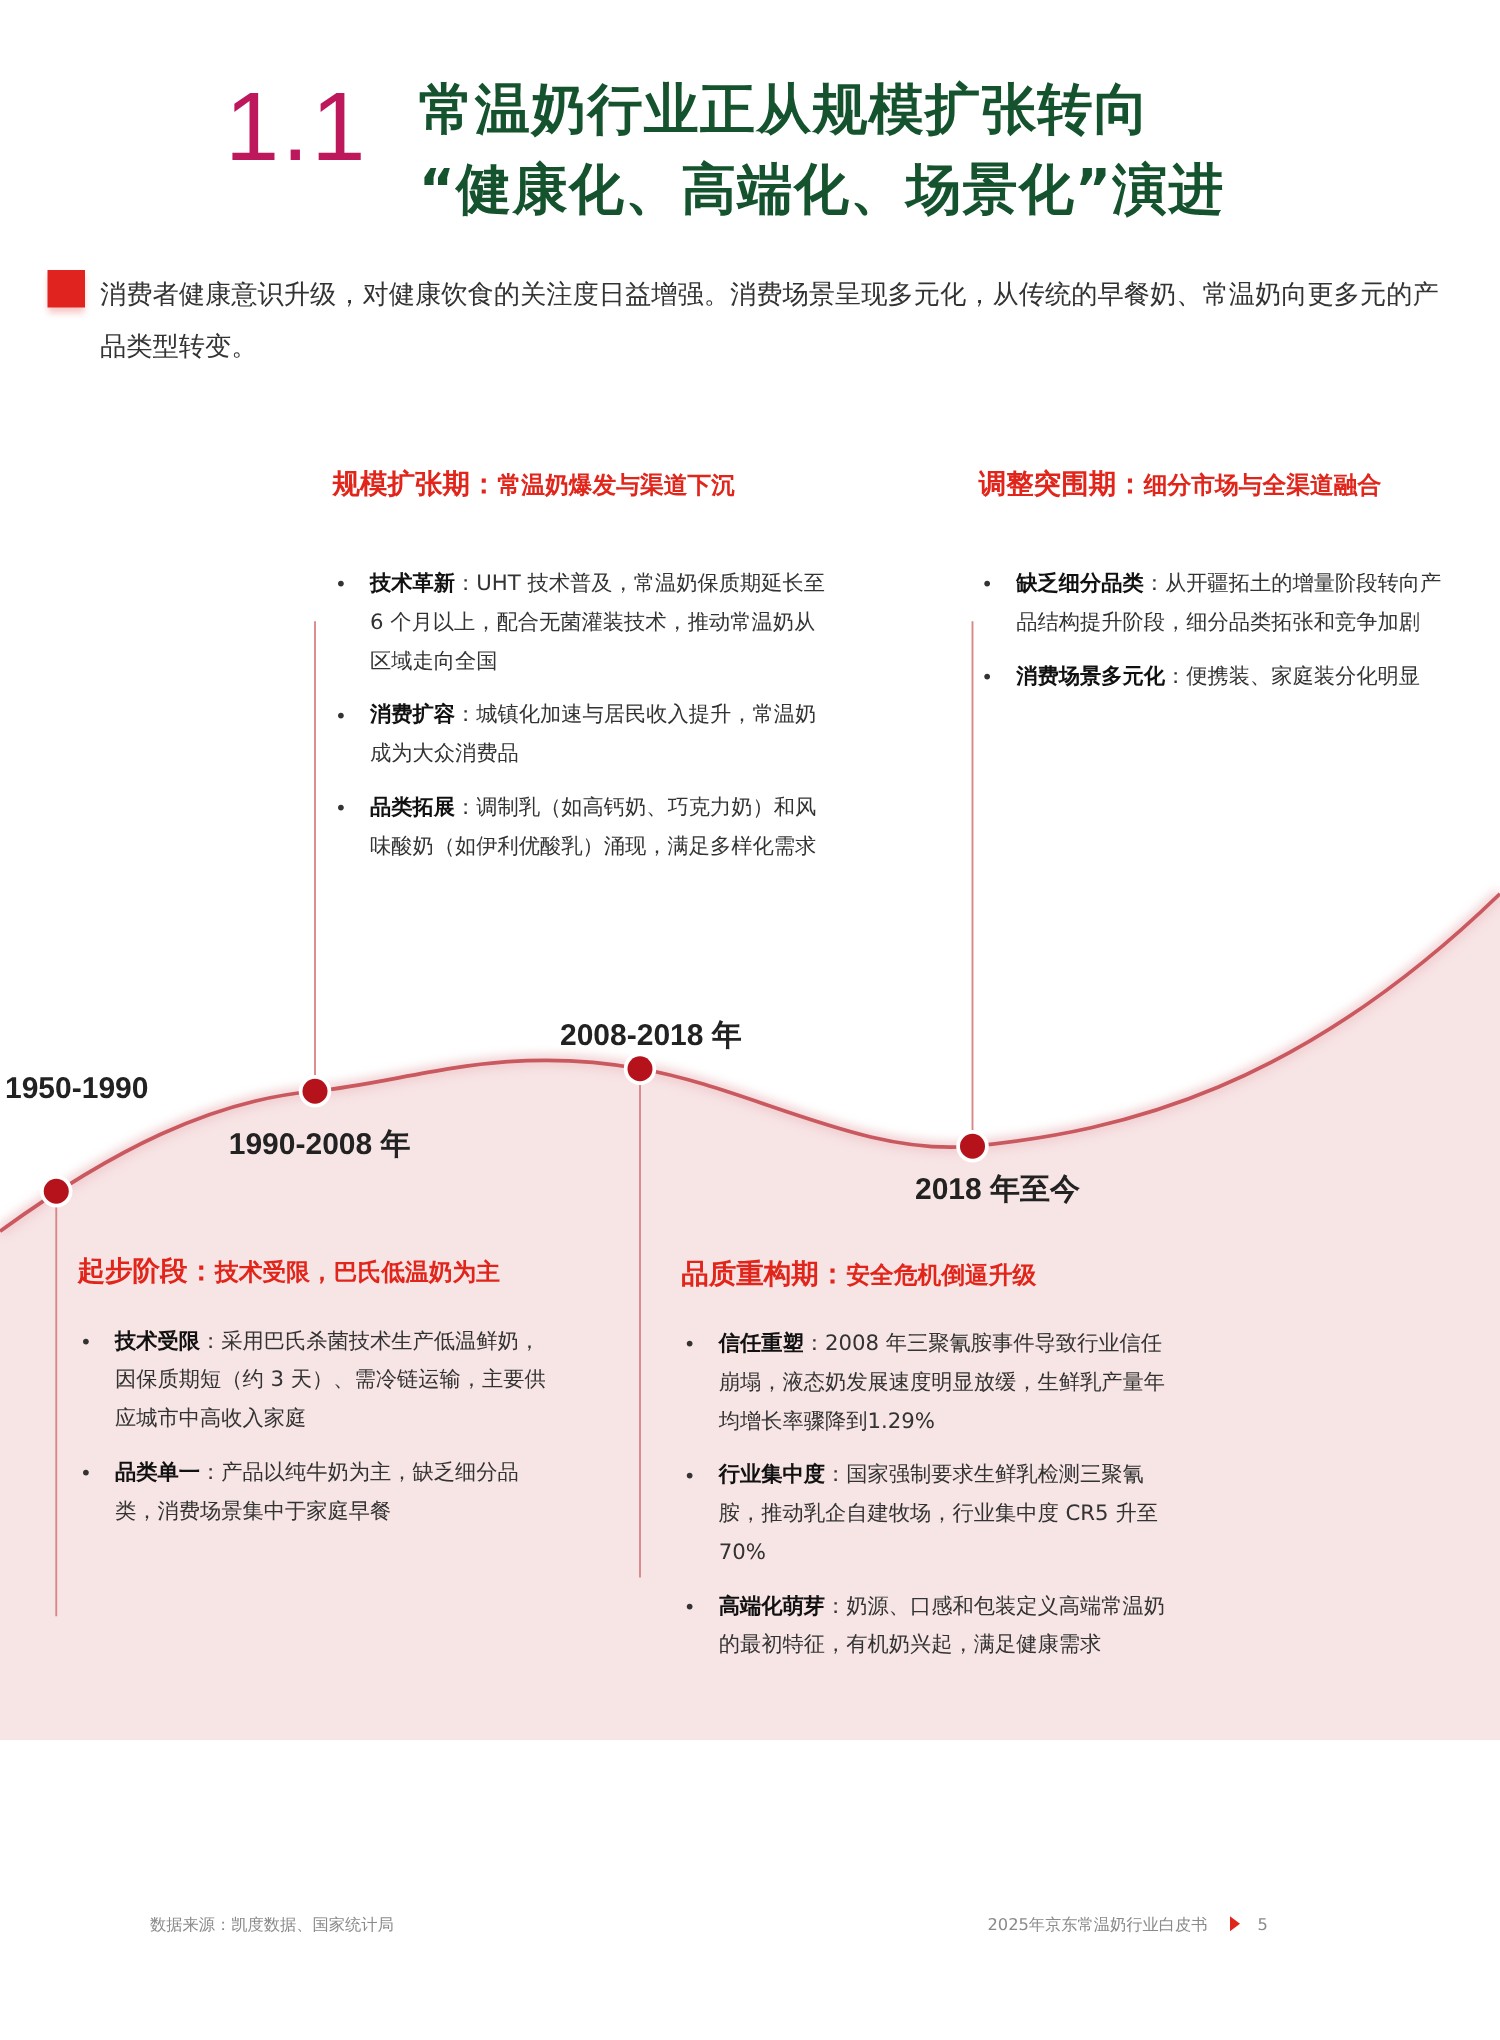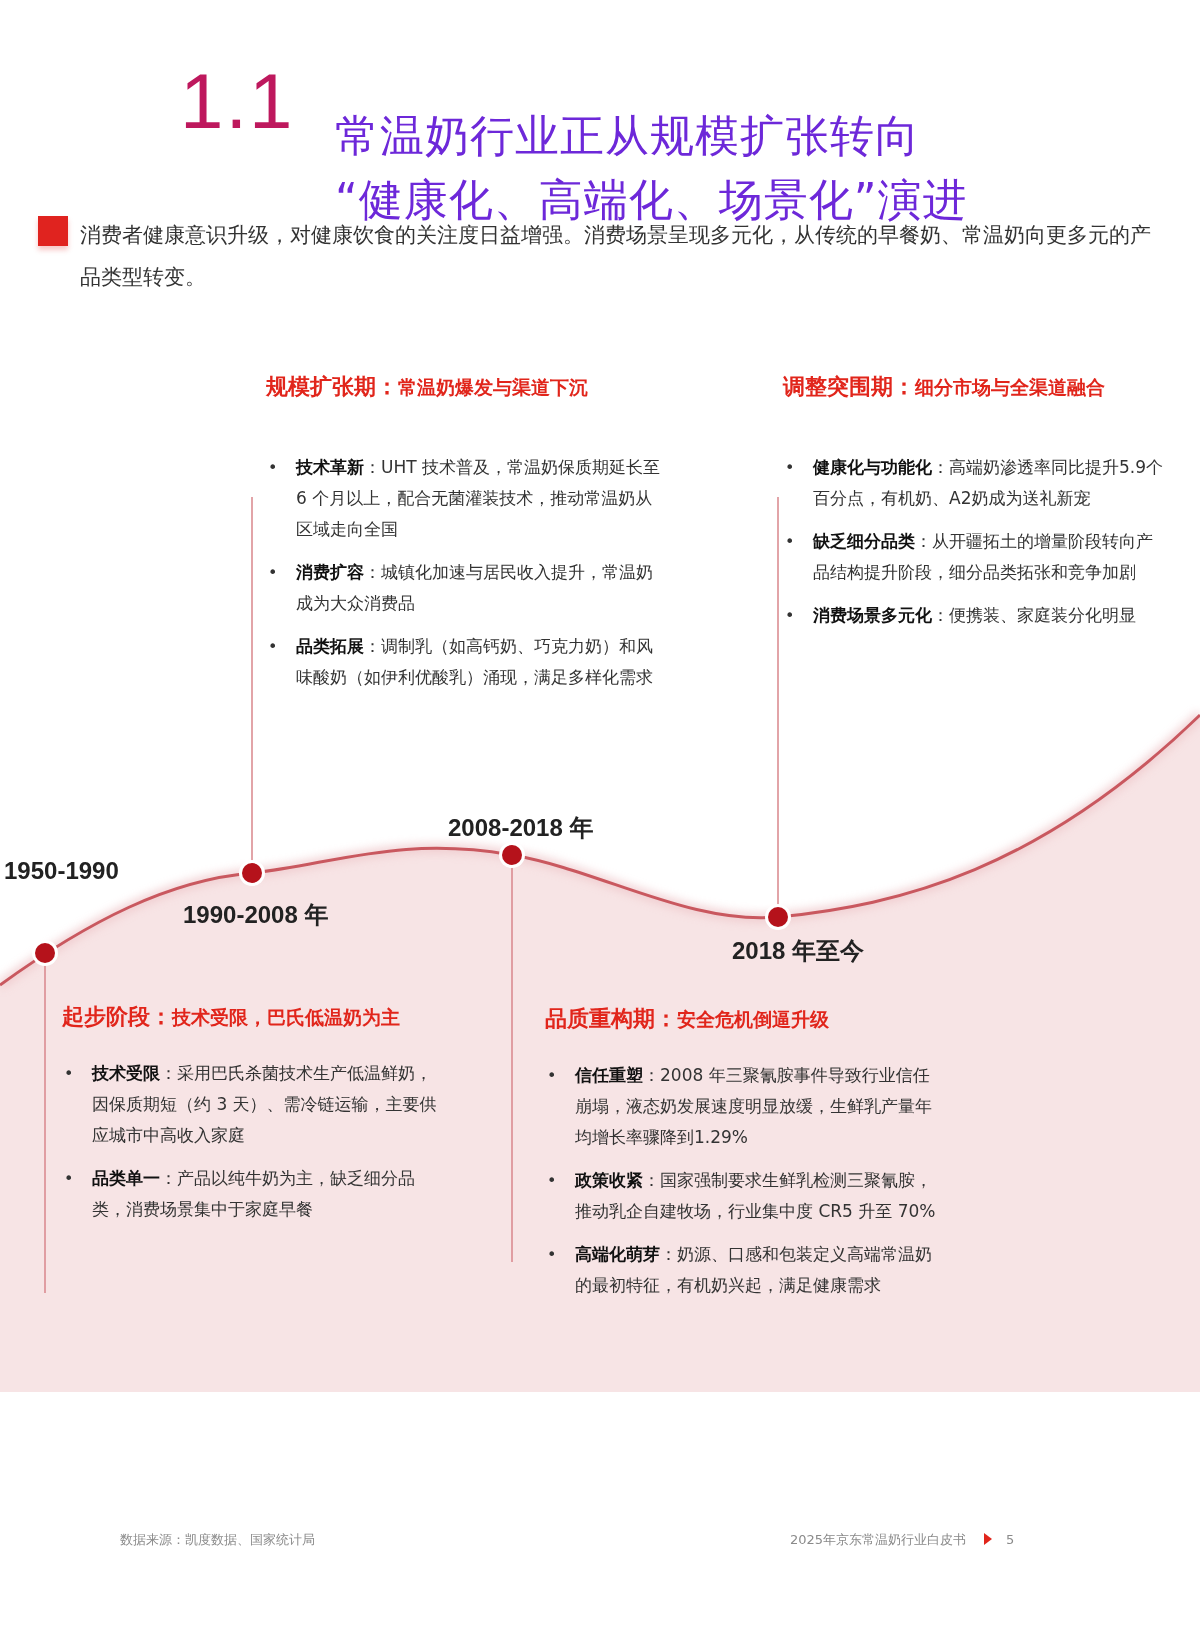--- a/index.html
+++ b/index.html
@@ -2,21 +2,21 @@
 <html><head>
 <meta charset="utf-8">
 <style>
   html, body { margin: 0; padding: 0; background: #ffffff; }
   body { width: 1200px; height: 1632px; position: relative; overflow: hidden;
          font-family: "DejaVu Sans", "Liberation Sans", sans-serif; color: #222; }
   .abs { position: absolute; }
 
   
   .sec-num { left: 180px; top: 62px; font-size: 78px; color: #be185d; font-family: "Liberation Sans", "DejaVu Sans", sans-serif; letter-spacing: 2px; line-height: 1; }
-  .title { left: 335px; top: 56px; font-size: 44px; font-weight: normal; color: #6d28d9; line-height: 64px; letter-spacing: 1px; margin-top: 48px; }
+  .title { left: 335px; top: 56px; font-size: 44px; font-weight: bold; color: #14532d; line-height: 64px; letter-spacing: 1px; }
 
   
   .intro-mark { left: 38px; top: 216px; width: 30px; height: 30px; background: #e0231f; box-shadow: 0 4px 5px rgba(224,35,31,0.25); }
   .intro-text { left: 80px; top: 214px; width: 1080px; font-size: 21px; line-height: 42px; color: #333; }
 
   
   svg.curve { position: absolute; left: 0; top: 0; width: 1200px; height: 1632px; pointer-events: none; }
 
   
   .stage-title { font-size: 21px; font-weight: bold; color: #e1251b; white-space: nowrap; }
@@ -90,21 +90,20 @@
     <li><b>消费扩容</b><span>：城镇化加速与居民收入提升，常温奶成为大众消费品</span></li>
     <li><b>品类拓展</b><span>：调制乳（如高钙奶、巧克力奶）和风味酸奶（如伊利优酸乳）涌现，满足多样化需求</span></li>
   </ul>
 </div>
 
 <div class="abs" style="left:783px; top:372px; width:400px;">
   <div class="stage-title">
     <span class="lead">调整突围期：</span><span class="sub">细分市场与全渠道融合</span>
   </div>
   <ul class="bullets" style="margin-top:50px; width:385px;">
-    <li><b>健康化与功能化</b><span>：高端奶渗透率同比提升5.9个百分点，有机奶、A2奶成为送礼新宠</span></li>
     <li><b>缺乏细分品类</b><span>：从开疆拓土的增量阶段转向产品结构提升阶段，细分品类拓张和竞争加剧</span></li>
     <li><b>消费场景多元化</b><span>：便携装、家庭装分化明显</span></li>
   </ul>
 </div>
 
 <div class="abs" style="left:62px; top:1002px; width:420px;">
   <div class="stage-title">
     <span class="lead">起步阶段：</span><span class="sub">技术受限，巴氏低温奶为主</span>
   </div>
   <ul class="bullets" style="margin-top:26px; width:385px;">
@@ -112,21 +111,21 @@
     <li><b>品类单一</b><span>：产品以纯牛奶为主，缺乏细分品类，消费场景集中于家庭早餐</span></li>
   </ul>
 </div>
 
 <div class="abs" style="left:545px; top:1004px; width:430px;">
   <div class="stage-title">
     <span class="lead">品质重构期：</span><span class="sub">安全危机倒逼升级</span>
   </div>
   <ul class="bullets" style="margin-top:26px; width:400px;">
     <li><b>信任重塑</b><span>：2008 年三聚氰胺事件导致行业信任崩塌，液态奶发展速度明显放缓，生鲜乳产量年均增长率骤降到1.29%</span></li>
-    <li><b>政策收紧</b><span>：国家强制要求生鲜乳检测三聚氰胺，推动乳企自建牧场，行业集中度 CR5 升至 70%</span></li>
+    <li><b>行业集中度</b><span>：国家强制要求生鲜乳检测三聚氰胺，推动乳企自建牧场，行业集中度 CR5 升至 70%</span></li>
     <li><b>高端化萌芽</b><span>：奶源、口感和包装定义高端常温奶的最初特征，有机奶兴起，满足健康需求</span></li>
   </ul>
 </div>
 
 <div class="abs footer-left">数据来源：凯度数据、国家统计局</div>
 <div class="abs footer-right">
   <span>2025年京东常温奶行业白皮书</span><span class="footer-arrow"></span><span>5</span>
 </div>
 
 </body></html>

